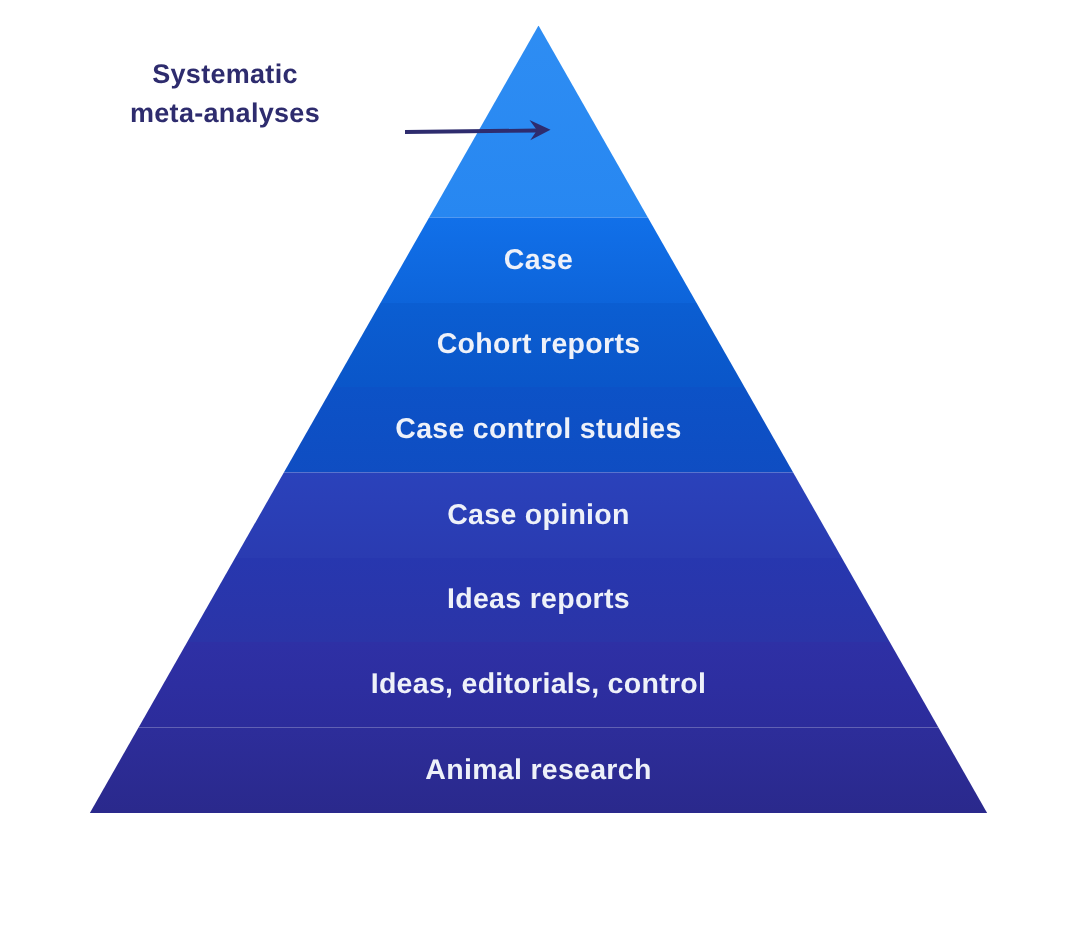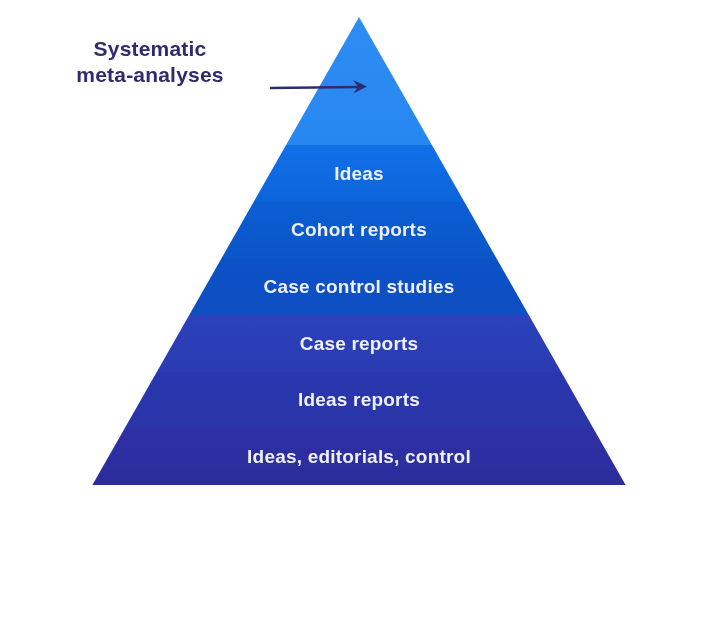--- a/index.html
+++ b/index.html
@@ -31,56 +31,59 @@
     font-weight:700;
     letter-spacing:0.2px;
     text-align:center;
     white-space:nowrap;
   }
   .callout{
     position:absolute;
     left:30px;top:36px;
     width:240px;
     text-align:center;
-    font-size:21px;
+    font-size:18px;
     font-weight:700;
     line-height:26px;
     letter-spacing:0.2px;
   }
   .callout-line{display:block;}
   .arrow-svg{
     position:absolute;
     left:268px;top:76px;
     width:104px;height:22px;
   }
 </style>
 </head>
 <body>
 
 <div class="stage">
 
   <div class="pyramid-wrap">
     <div class="band" style="height: 128px; background: linear-gradient(rgb(46, 141, 243), rgb(39, 135, 241));"></div>
     <div class="band" style="height: 57px; background: linear-gradient(rgb(17, 112, 233), rgb(13, 100, 218));">
-      <span class="band-label" style="color: rgb(238, 241, 249);">Ideas</span>
+      <span class="band-label" style="color: rgb(238, 241, 249);">Case</span>
     </div>
     <div class="band" style="height: 56px; background: linear-gradient(rgb(11, 94, 210), rgb(10, 86, 201));">
       <span class="band-label" style="color: rgb(238, 241, 249);">Cohort reports</span>
     </div>
     <div class="band" style="height: 57px; background: linear-gradient(rgb(12, 82, 199), rgb(15, 77, 194));">
       <span class="band-label" style="color: rgb(238, 241, 249);">Case control studies</span>
     </div>
     <div class="band" style="height: 57px; background: linear-gradient(rgb(42, 66, 187), rgb(42, 59, 177));">
-      <span class="band-label" style="color: rgb(238, 241, 249);">Case reports</span>
+      <span class="band-label" style="color: rgb(238, 241, 249);">Case opinion</span>
     </div>
     <div class="band" style="height: 56px; background: linear-gradient(rgb(39, 55, 175), rgb(43, 52, 167));">
       <span class="band-label" style="color: rgb(238, 241, 249);">Ideas reports</span>
     </div>
     <div class="band" style="height: 57px; background: linear-gradient(rgb(46, 48, 165), rgb(44, 44, 155));">
       <span class="band-label" style="color: rgb(238, 241, 249);">Ideas, editorials, control</span>
+    </div>
+    <div class="band" style="height: 57px; background: linear-gradient(rgb(45, 45, 154), rgb(42, 41, 140));">
+      <span class="band-label" style="color: rgb(238, 241, 249);">Animal research</span>
     </div>
   </div>
 
   <div class="callout" style="color: rgb(46, 44, 110);">
     <span class="callout-line">Systematic</span>
     <span class="callout-line">meta-analyses</span>
   </div>
 
   <svg class="arrow-svg" viewBox="0 0 104 22" aria-hidden="true">
     <line x1="2" y1="12" x2="90" y2="11" stroke-width="2.6" stroke="#2e2c6e"></line>

